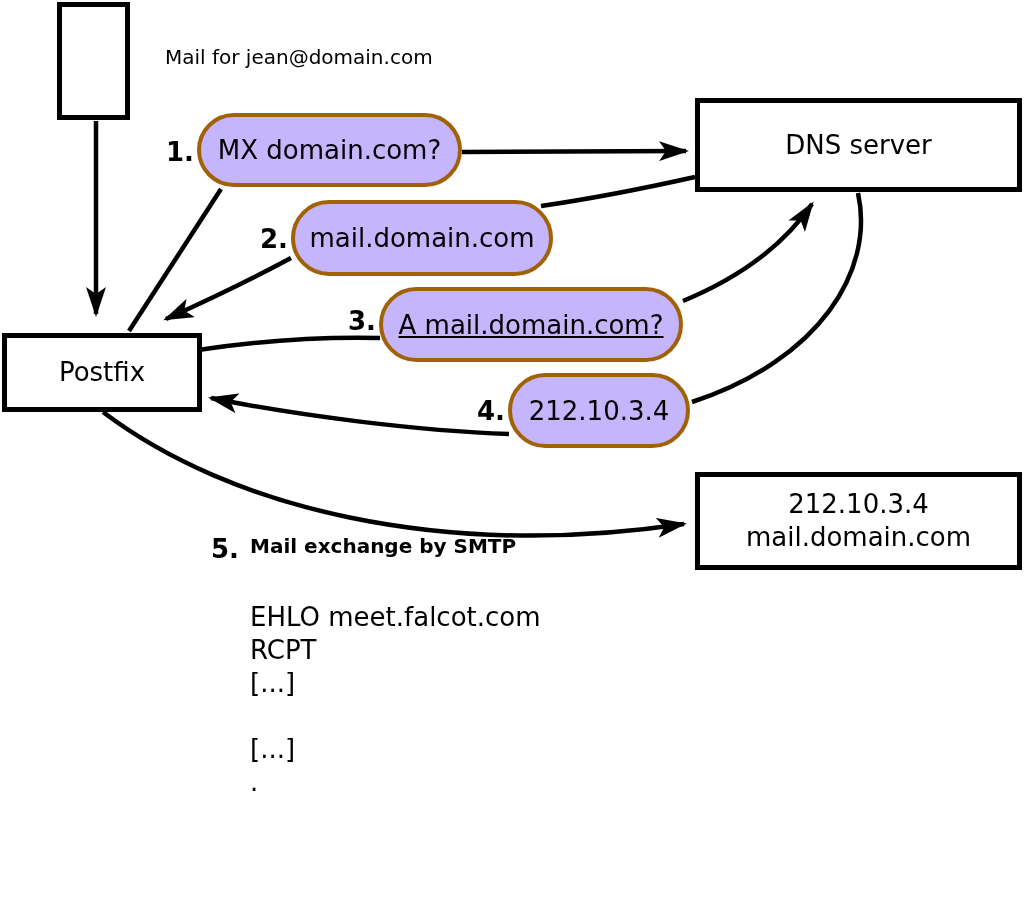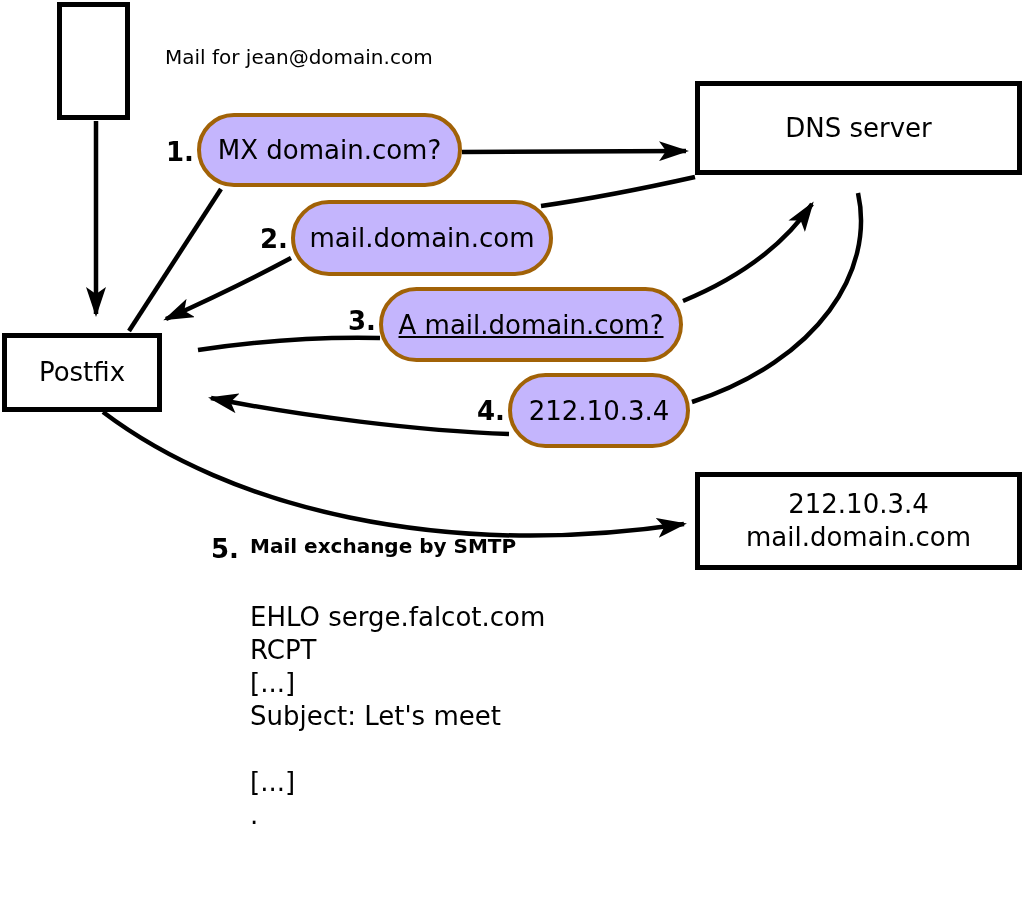--- a/index.html
+++ b/index.html
@@ -49,22 +49,22 @@
     font-size: 20px;
     white-space: nowrap;
   }
   #mail-rect {
     position: absolute;
     box-sizing: border-box;
     left: 57px; top: 2px; width: 73px; height: 118px;
     background: #ffffff;
     border: 5px solid #000000;
   }
-  #postfix-box { left: 2px;   top: 333px; width: 160px; height: 79px; }
-  #dns-box     { left: 695px; top: 81px;  width: 327px; height: 94px; }
+  #postfix-box { left: 2px;   top: 333px; width: 200px; height: 79px; }
+  #dns-box     { left: 695px; top: 98px;  width: 327px; height: 94px; }
   #server-box  { left: 695px; top: 472px; width: 327px; height: 98px; flex-direction: column; }
 
   #pill-1 { left: 197px; top: 113px; width: 265px; height: 74px; border-radius: 39px; }
   #pill-2 { left: 291px; top: 200px; width: 262px; height: 76px; border-radius: 40px; }
   #pill-3 { left: 379px; top: 287px; width: 304px; height: 75px; border-radius: 39px; text-decoration: underline; }
   #pill-4 { left: 508px; top: 373px; width: 182px; height: 75px; border-radius: 39px; }
 
   #num-1 { left: 144px; top: 137px; width: 50px; }
   #num-2 { left: 238px; top: 224px; width: 50px; }
   #num-3 { left: 326px; top: 306px; width: 50px; }
@@ -135,22 +135,21 @@
 
   <div id="num-4" class="stepnum">4.</div>
   <div id="pill-4" class="pill">
     <span>212.10.3.4</span>
   </div>
 
   <div id="num-5" class="stepnum">5.</div>
   <div id="step5-label" class="freetext">Mail exchange by SMTP</div>
 
   <div id="smtp-block">
-    <div class="smtp-line">EHLO serge.falcot.com</div>
+    <div class="smtp-line">EHLO meet.falcot.com</div>
     <div class="smtp-line">RCPT</div>
     <div class="smtp-line">[...]</div>
-    <div class="smtp-line">Subject: Let's meet</div>
     <div class="smtp-line"></div>
     <div class="smtp-line">[...]</div>
     <div class="smtp-line">.</div>
   </div>
 
 </div>
 
 </body></html>

